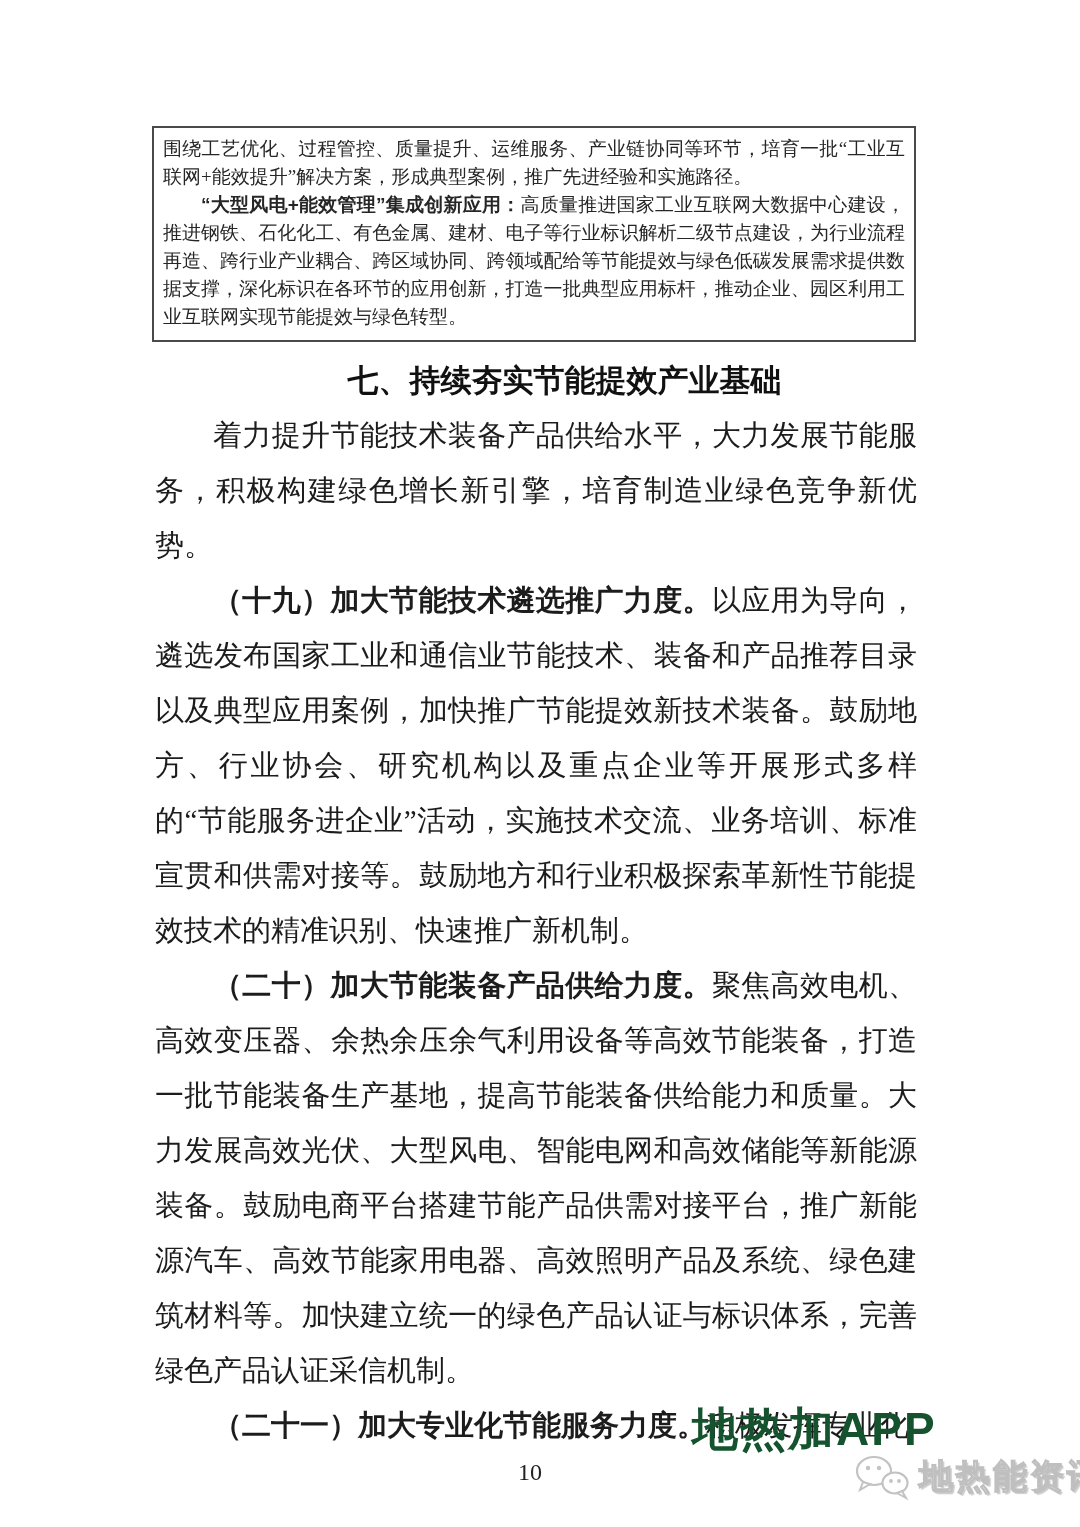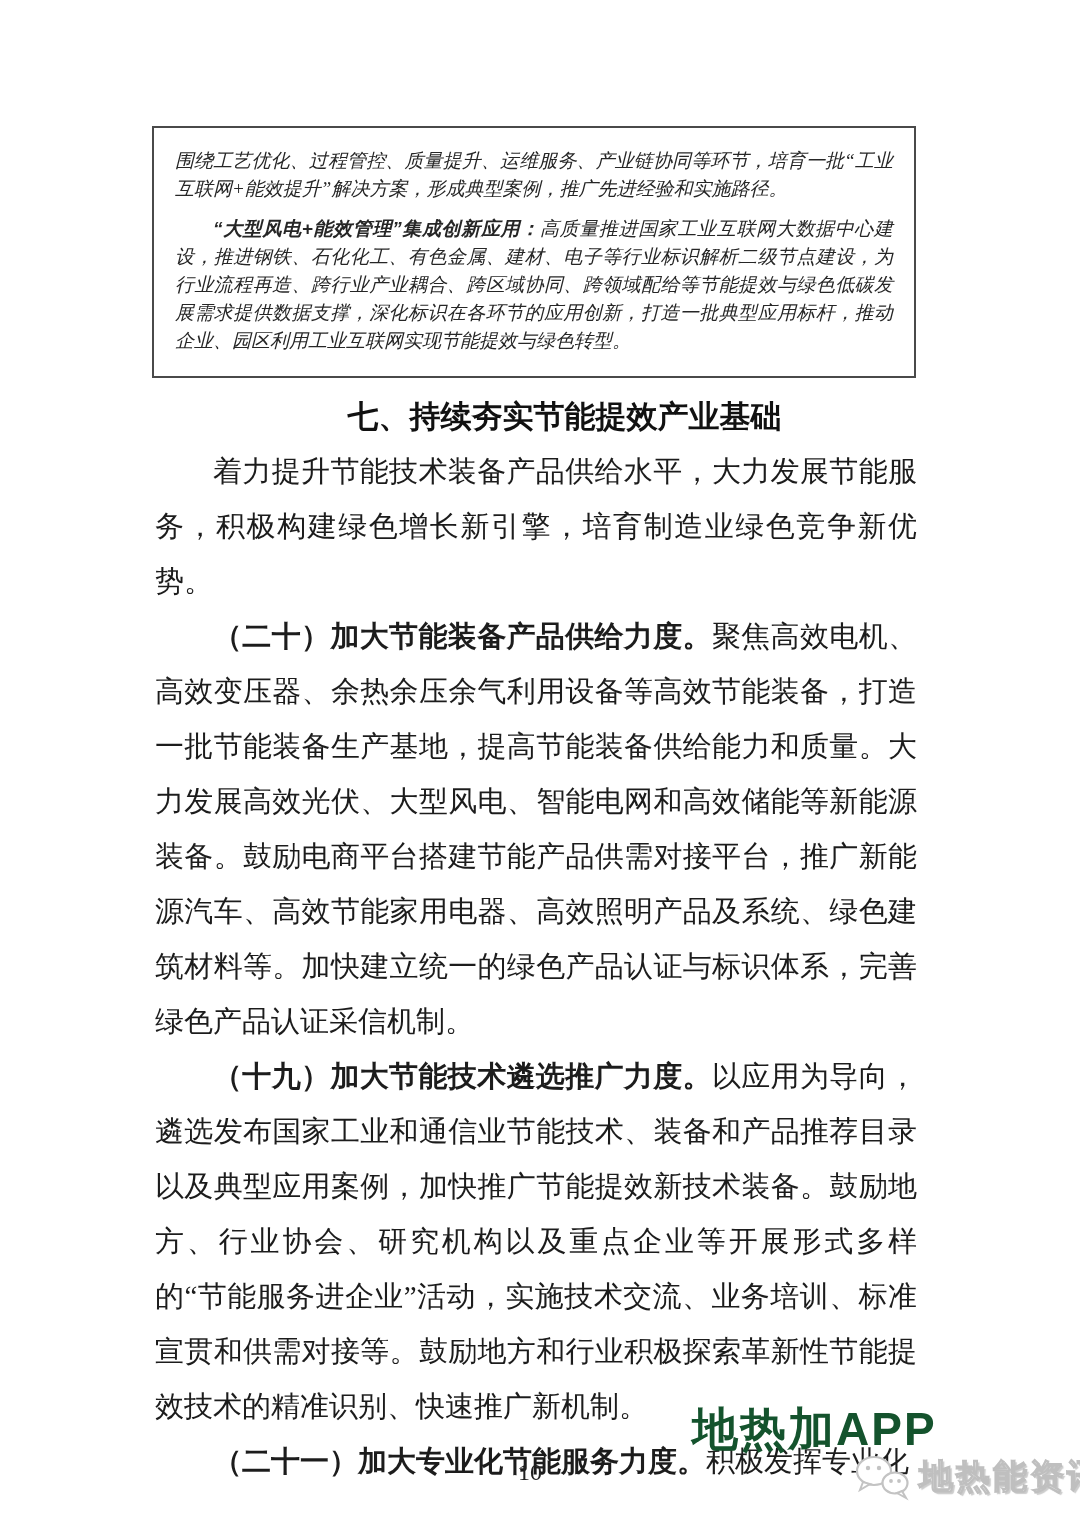--- a/index.html
+++ b/index.html
@@ -28,23 +28,22 @@
     margin-left: -3px;
     width: 764px;
     border: 2px solid #4a4a4a;
     padding: 7px 9px 9px 9px;
     font-size: 19px;
     line-height: 28px;
     text-align: justify;
     color: #262626;
   }
   .callout p {
-    margin: 12px;
+    margin: 0;
     text-indent: 2em;
-    font-style: italic;
   }
   .callout p.no-indent {
     text-indent: 0;
   }
   .callout .lead {
     font-weight: bold;
     font-family: "Liberation Sans", "DejaVu Sans", sans-serif;
   }
   
   .heading {
@@ -125,25 +124,25 @@
       </p>
     </div>
 
     <h2 class="heading">七、持续夯实节能提效产业基础</h2>
 
     <p class="body-p">
       <span>着力提升节能技术装备产品供给水平，大力发展节能服务，积极构建绿色增长新引擎，培育制造业绿色竞争新优势。</span>
     </p>
 
     <p class="body-p">
-      <span class="lead">（二十）加大节能装备产品供给力度。</span><span>聚焦高效电机、高效变压器、余热余压余气利用设备等高效节能装备，打造一批节能装备生产基地，提高节能装备供给能力和质量。大力发展高效光伏、大型风电、智能电网和高效储能等新能源装备。鼓励电商平台搭建节能产品供需对接平台，推广新能源汽车、高效节能家用电器、高效照明产品及系统、绿色建筑材料等。加快建立统一的绿色产品认证与标识体系，完善绿色产品认证采信机制。</span>
+      <span class="lead">（十九）加大节能技术遴选推广力度。</span><span>以应用为导向，遴选发布国家工业和通信业节能技术、装备和产品推荐目录以及典型应用案例，加快推广节能提效新技术装备。鼓励地方、行业协会、研究机构以及重点企业等开展形式多样的“节能服务进企业”活动，实施技术交流、业务培训、标准宣贯和供需对接等。鼓励地方和行业积极探索革新性节能提效技术的精准识别、快速推广新机制。</span>
     </p>
 
     <p class="body-p">
-      <span class="lead">（十九）加大节能技术遴选推广力度。</span><span>以应用为导向，遴选发布国家工业和通信业节能技术、装备和产品推荐目录以及典型应用案例，加快推广节能提效新技术装备。鼓励地方、行业协会、研究机构以及重点企业等开展形式多样的“节能服务进企业”活动，实施技术交流、业务培训、标准宣贯和供需对接等。鼓励地方和行业积极探索革新性节能提效技术的精准识别、快速推广新机制。</span>
+      <span class="lead">（二十）加大节能装备产品供给力度。</span><span>聚焦高效电机、高效变压器、余热余压余气利用设备等高效节能装备，打造一批节能装备生产基地，提高节能装备供给能力和质量。大力发展高效光伏、大型风电、智能电网和高效储能等新能源装备。鼓励电商平台搭建节能产品供需对接平台，推广新能源汽车、高效节能家用电器、高效照明产品及系统、绿色建筑材料等。加快建立统一的绿色产品认证与标识体系，完善绿色产品认证采信机制。</span>
     </p>
 
     <p class="body-p">
       <span class="lead">（二十一）加大专业化节能服务力度。</span><span>积极发挥专业化</span>
     </p>
 
   </div>
 
   <div class="page-number">10</div>
 

